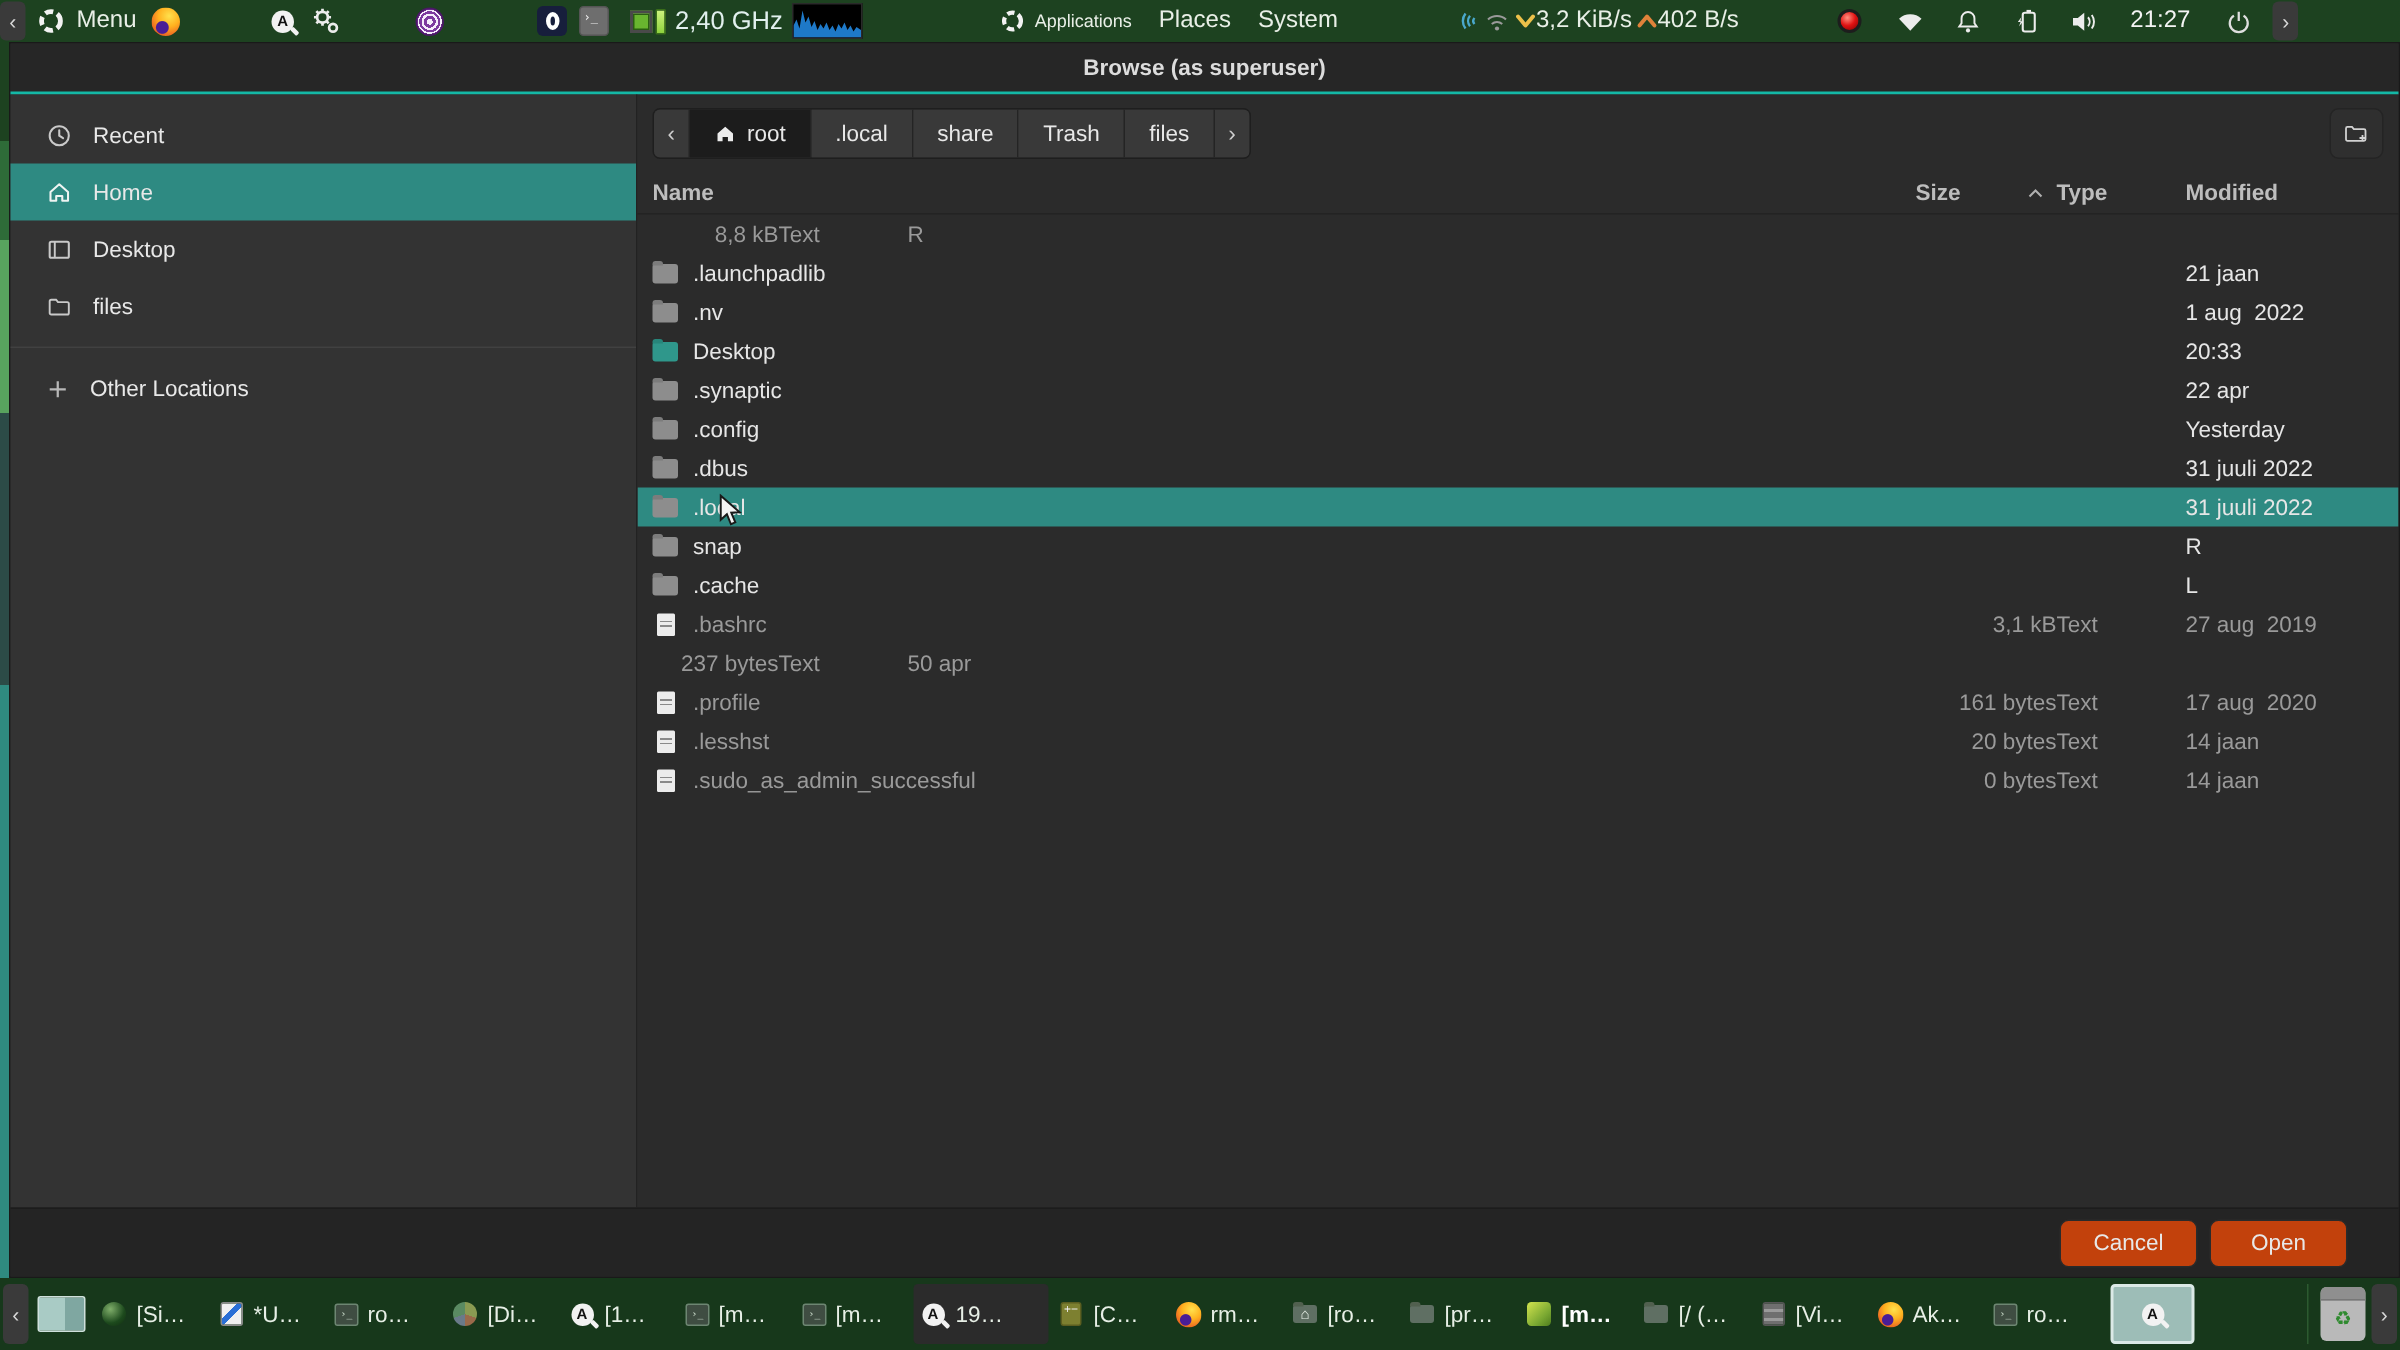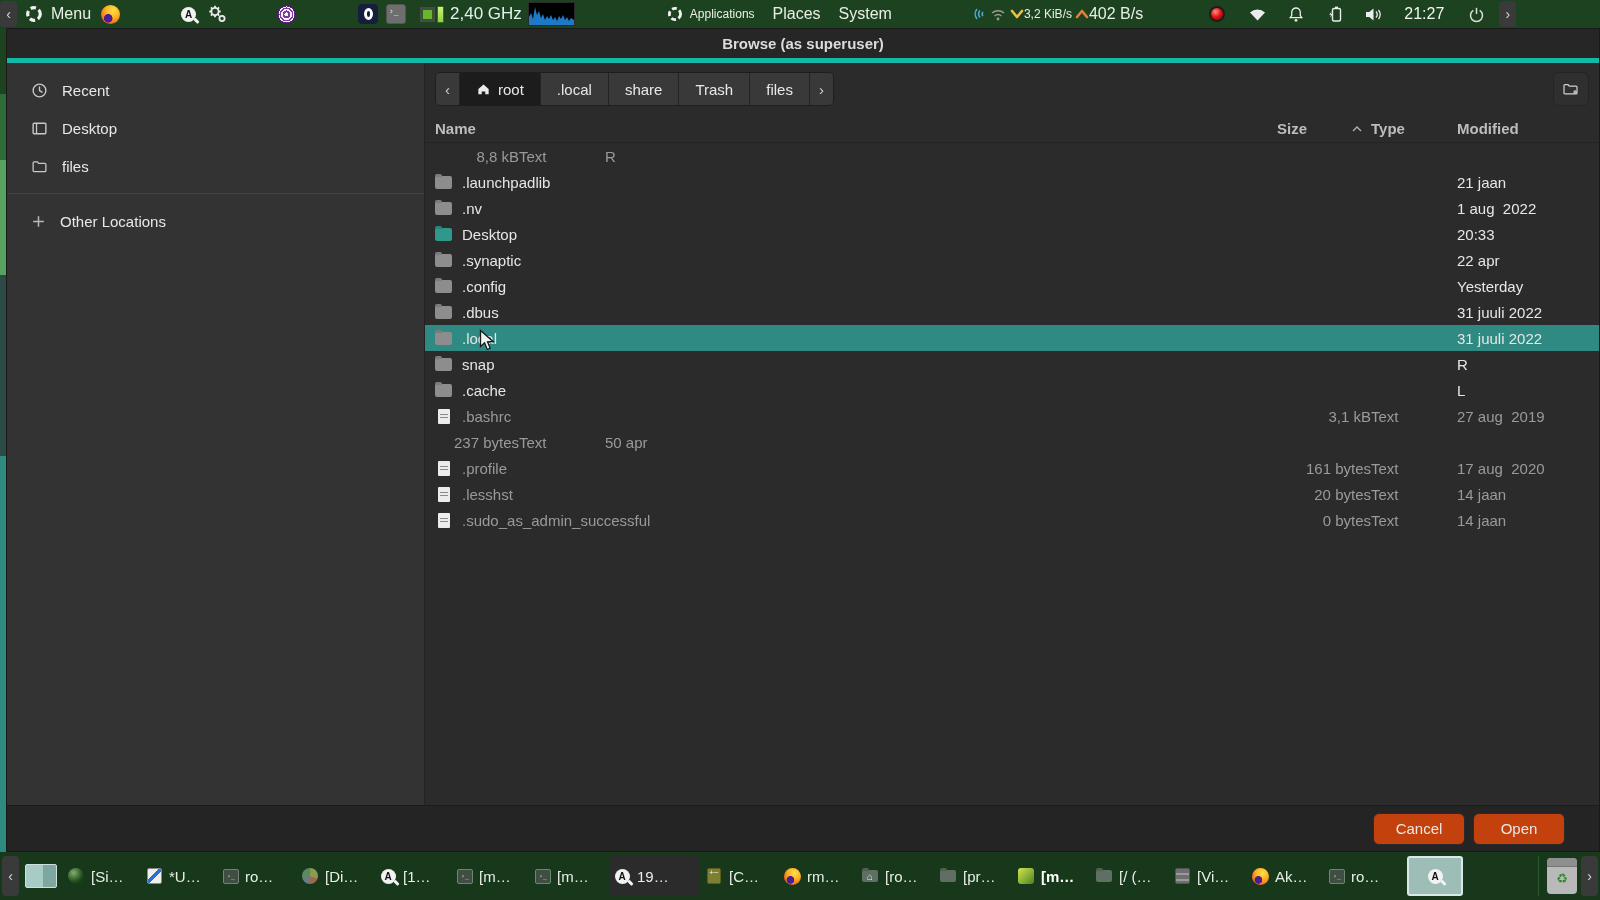--- a/index.html
+++ b/index.html
@@ -37,21 +37,21 @@
     background:radial-gradient(circle at 38% 32%, #ff8f80, #e01212 48%, #7e0404 95%); }
 
   
   .desk-strip { position:absolute; left:0; top:28px; width:6px; height:824px;
     background:linear-gradient(#1d4220 0 8%, #2e6b38 8% 16%, #58a35e 16% 30%, #2c4b47 30% 52%, #2f8a80 52% 100%); }
 
   
   .dialog { position:absolute; left:6px; top:28px; width:1594px; height:824px;
     background:#2b2b2b; border:1px solid #191919; display:flex; flex-direction:column; }
   .titlebar { height:34px; background:#262626; display:flex; align-items:center; justify-content:center;
-    font-weight:bold; color:#dcdcdc; border-bottom:5px solid #14b8a6; flex:0 0 auto; }
+    font-weight:bold; color:#dcdcdc; border-bottom:2px solid #14b8a6; flex:0 0 auto; }
   .dlg-body { flex:1 1 auto; display:flex; min-height:0; }
   .sidebar { width:418px; background:#333333; border-right:1px solid #222; flex:0 0 auto; padding-top:8px; }
   .sb-item { height:38px; display:flex; align-items:center; gap:14px; padding-left:24px; color:#e8e8e8; }
   .sb-item.sel { background:#2e8a82; }
   .sb-sep { height:1px; background:#414141; margin:8px 0; }
   .mainarea { flex:1 1 auto; background:#2b2b2b; display:flex; flex-direction:column; min-width:0; }
 
   
   .pathrow { height:52px; display:flex; align-items:center; padding:0 10px; flex:0 0 auto; }
   .crumbs { display:flex; border:1px solid #1e1e1e; border-radius:5px; overflow:hidden; height:34px; }
@@ -193,21 +193,21 @@
           <path d="M4.5 8a5.5 5.5 0 0 1 7 0"></path>
         </g>
         <circle cx="8" cy="11" r="1.4" fill="#9a9a9a"></circle>
       </svg>
   </span>
   <span class="ic" style="margin-left:4px">
     <svg width="14" height="12" viewBox="0 0 14 12">
         <path d="M2 3l5 6 5-6" fill="none" stroke="#ecc04a" stroke-width="2.6" stroke-linecap="round" stroke-linejoin="round"></path>
       </svg>
   </span>
-  <span class="tp-txt" style="font-size:12px">3,2 KiB/s</span>
+  <span class="tp-txt" style="font-size:16px">3,2 KiB/s</span>
   <span class="ic" style="margin-left:3px">
     <svg width="14" height="12" viewBox="0 0 14 12">
         <path d="M2 9l5-6 5 6" fill="none" stroke="#e0823a" stroke-width="2.6" stroke-linecap="round" stroke-linejoin="round"></path>
       </svg>
   </span>
   <span class="tp-txt" style="font-size:16px">402 B/s</span>
 
   <span class="ic red-orb" style="margin-left:66px"></span>
   <span class="ic" style="margin-left:24px">
     <svg width="17" height="13" viewBox="0 0 17 13">
@@ -252,20 +252,28 @@
 
     <div class="sidebar">
       <div class="sb-item">
         <span class="ic">
           <svg width="17" height="17" viewBox="0 0 16 16">
               <circle cx="8" cy="8" r="6" fill="none" stroke="#c9c9c9" stroke-width="1.3"></circle>
               <path d="M8 4.6V8l2.4 1.5" fill="none" stroke="#c9c9c9" stroke-width="1.3" stroke-linecap="round"></path>
             </svg>
         </span>
         <span>Recent</span>
+      </div>
+      <div class="sb-item sel">
+        <span class="ic">
+          <svg width="17" height="17" viewBox="0 0 16 16">
+              <path d="M2.5 7.5 8 2.7l5.5 4.8v5.5h-3.6v-3H6.1v3H2.5z" fill="none" stroke="#eef4f2" stroke-width="1.3" stroke-linejoin="round"></path>
+            </svg>
+        </span>
+        <span>Home</span>
       </div>
       <div class="sb-item">
         <span class="ic">
           <svg width="17" height="17" viewBox="0 0 16 16">
               <rect x="2" y="3" width="12" height="10" rx="1" fill="none" stroke="#c9c9c9" stroke-width="1.3"></rect>
               <line x1="5.2" y1="3" x2="5.2" y2="13" stroke="#c9c9c9" stroke-width="1.2"></line>
             </svg>
         </span>
         <span>Desktop</span>
       </div>

